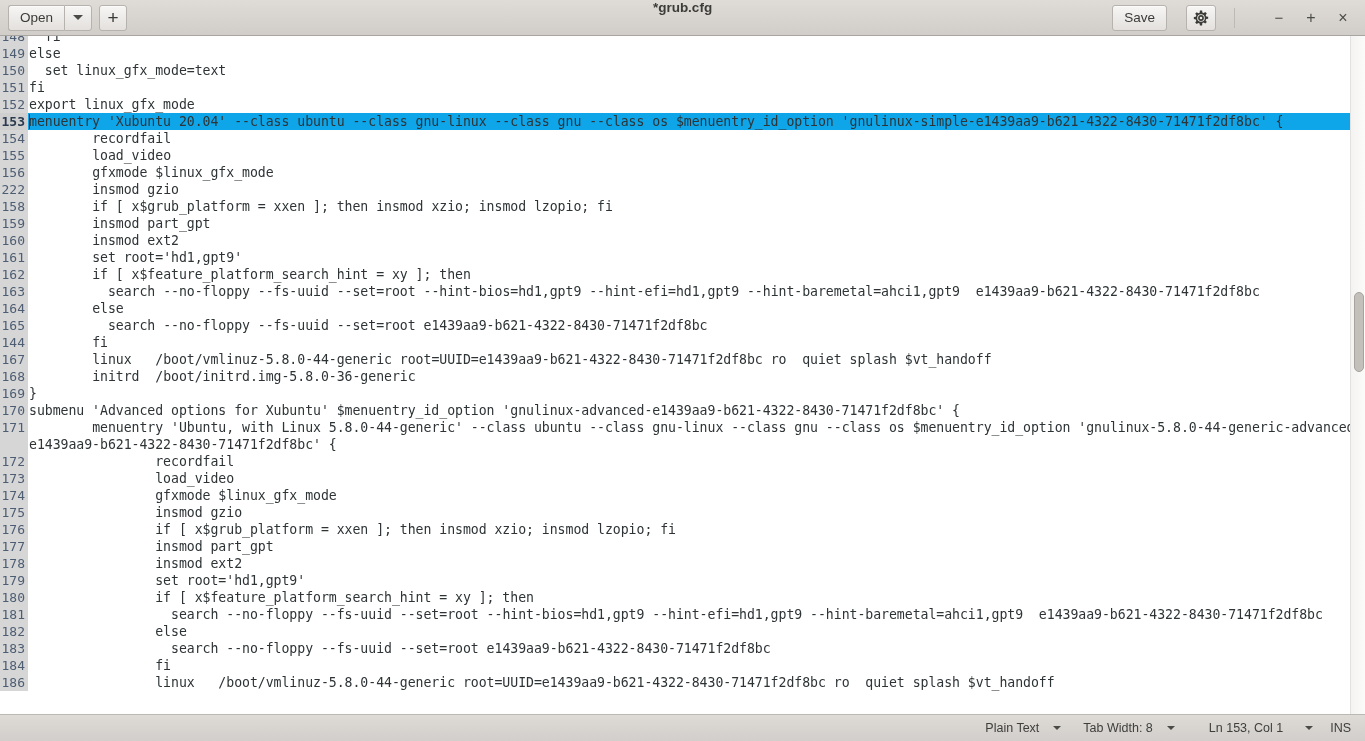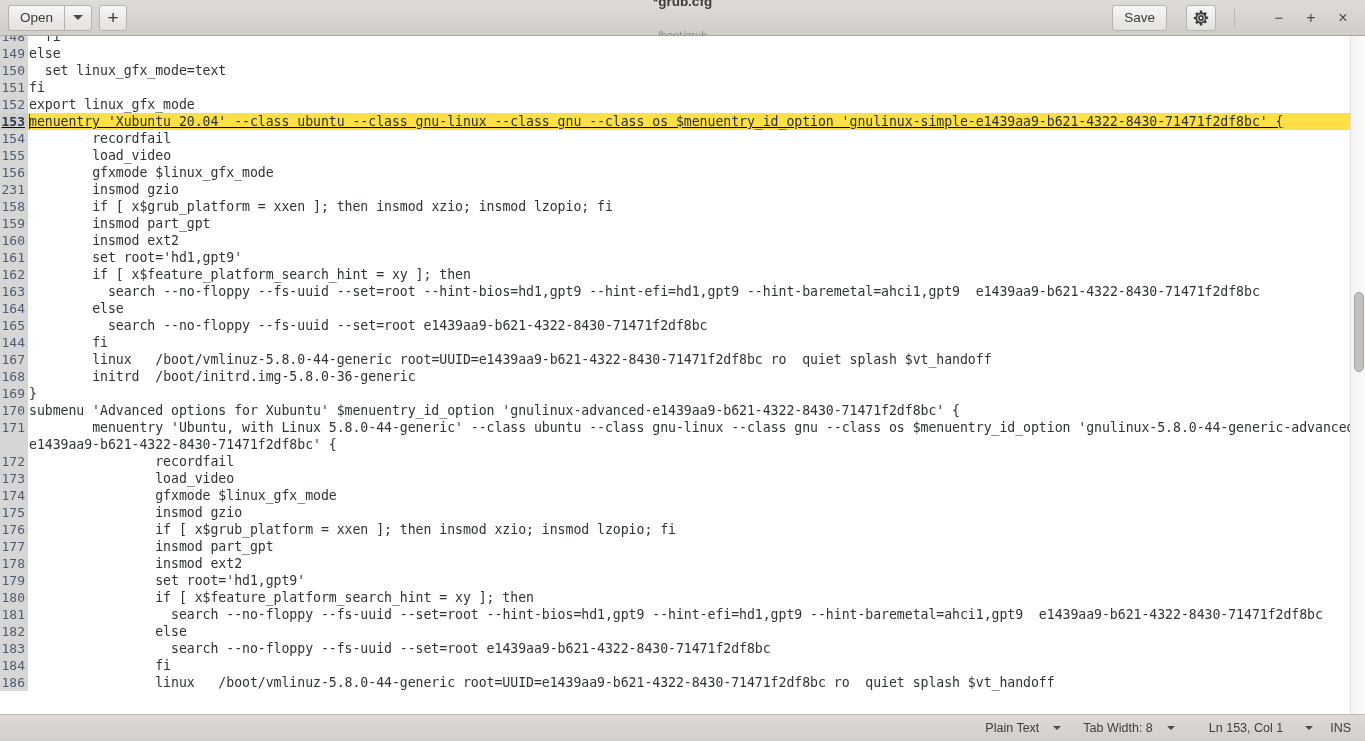--- a/index.html
+++ b/index.html
@@ -41,21 +41,21 @@
   .caret-down {
     width: 0; height: 0;
     border-left: 5px solid transparent;
     border-right: 5px solid transparent;
     border-top: 5px solid #4a4a46;
   }
   .plus-icon { font-size: 19px; line-height: 19px; color: #3b3b38; font-weight: 500;}
 
   .title-wrap {
     position: absolute; left: 0; top: 0; width: 1365px; height: 36px;
-    display: flex; flex-direction: column; align-items: center; justify-content: center;
+    display: flex; flex-direction: column; align-items: center; 
     pointer-events: none;
     gap: 20px;
   }
   .title-main { font-size: 13.5px; font-weight: bold; color: #3c3c39; line-height: 15px; }
   .title-sub { font-size: 11px; color: #8e8b87; line-height: 13px; }
 
   .winbtns { display: flex; align-items: center; gap: 0; margin-left: 10px; }
   .winbtn {
     width: 32px; height: 36px;
     display: flex; align-items: center; justify-content: center;
@@ -73,21 +73,21 @@
     font-size: 13.2px;
     padding-left: 12px;
   }
   .lines { position: absolute; left: 0; top: -8px; width: 1365px; }
   .row {
     position: relative;
     display: flex;
     align-items: flex-start;
     min-height: 17px;
   }
-  .row.cur { background: #fde047; text-decoration: underline; }
+  .row.cur { background: #0ea5e9; }
   .gutter {
     width: 28px;
     flex: 0 0 28px;
     background: #d6d6d6;
     color: #4d5d73;
     text-align: right;
     padding-right: 3px;
     font-size: 13px;
     line-height: 17px;
     -webkit-user-select: none; user-select: none;
@@ -229,21 +229,21 @@
       </div>
       <div class="row">
         <div class="gutter">155</div>
         <div class="code">        load_video</div>
       </div>
       <div class="row">
         <div class="gutter">156</div>
         <div class="code">        gfxmode $linux_gfx_mode</div>
       </div>
       <div class="row">
-        <div class="gutter">231</div>
+        <div class="gutter">222</div>
         <div class="code">        insmod gzio</div>
       </div>
       <div class="row">
         <div class="gutter">158</div>
         <div class="code">        if [ x$grub_platform = xxen ]; then insmod xzio; insmod lzopio; fi</div>
       </div>
       <div class="row">
         <div class="gutter">159</div>
         <div class="code">        insmod part_gpt</div>
       </div>

